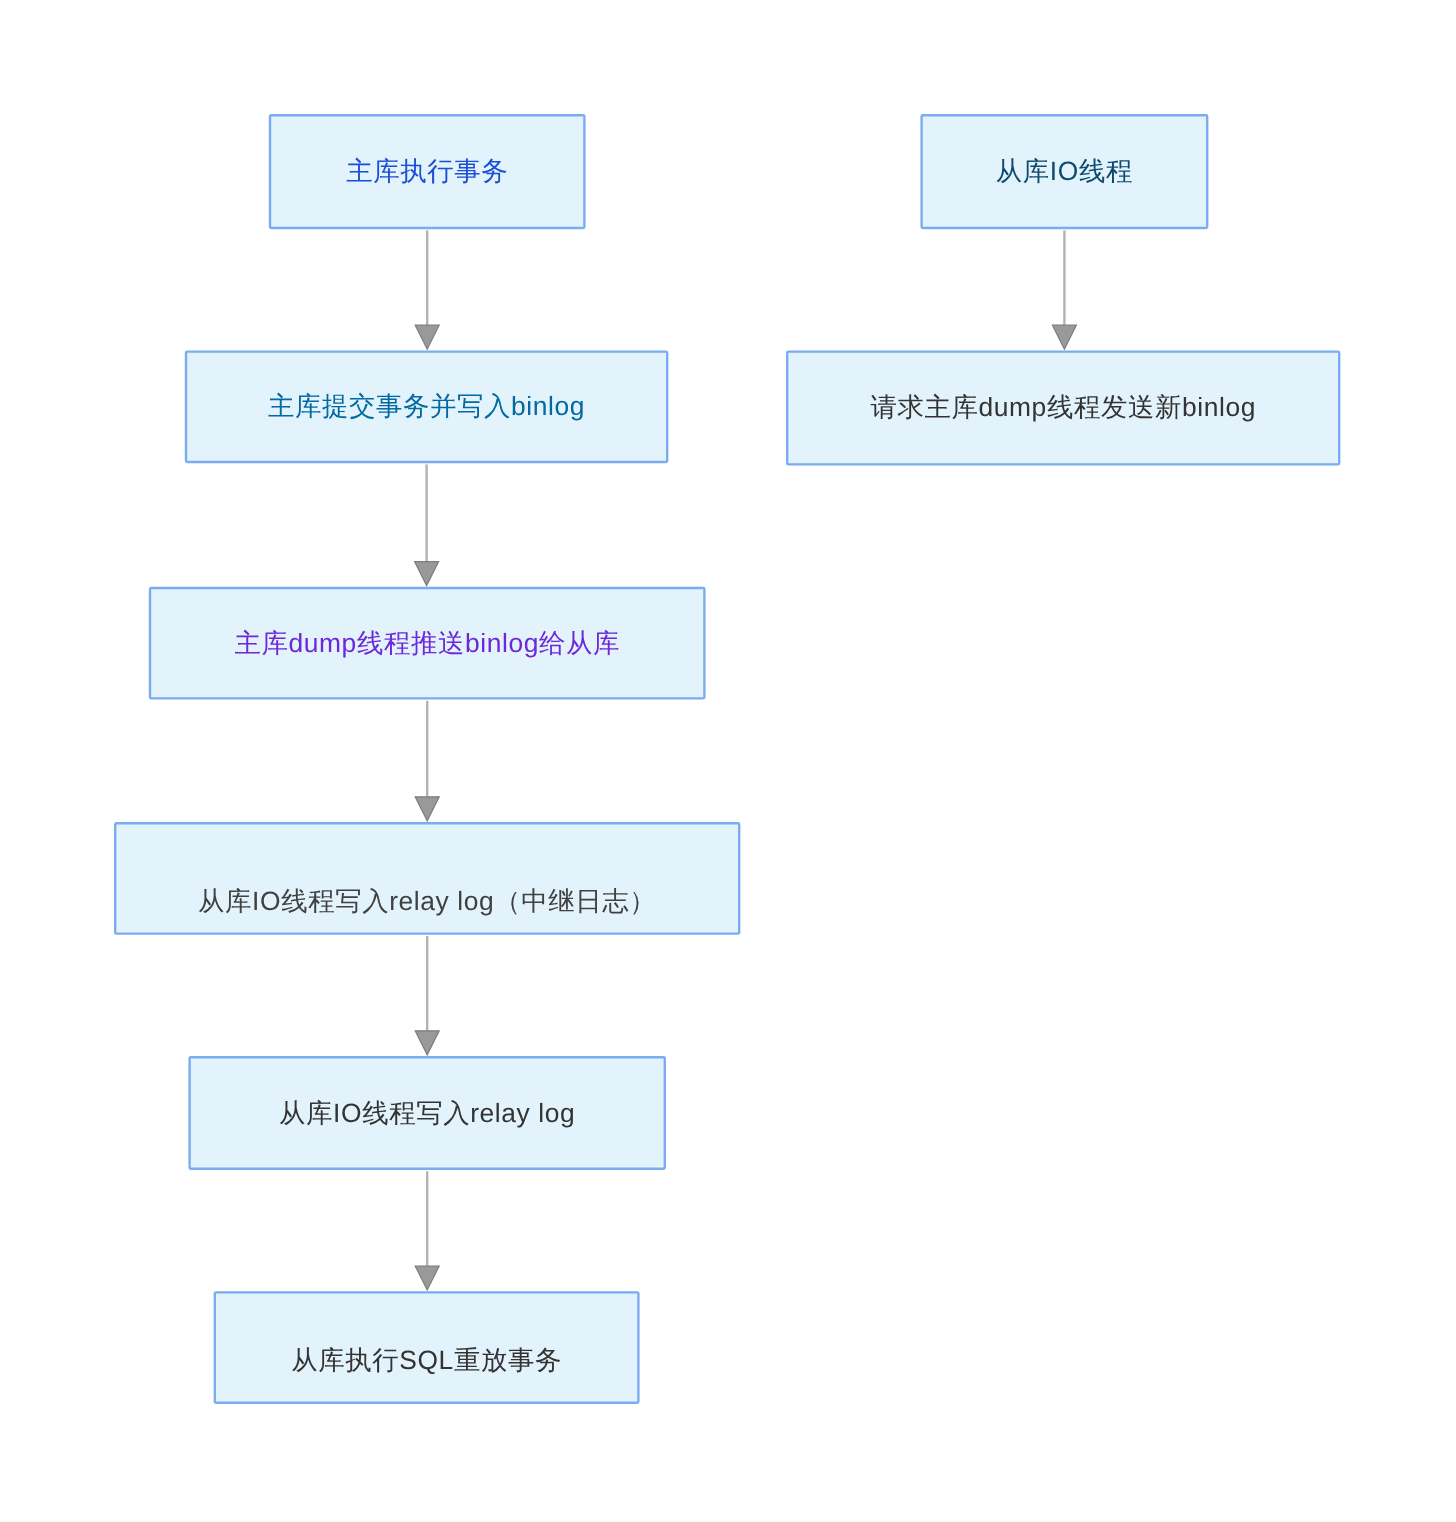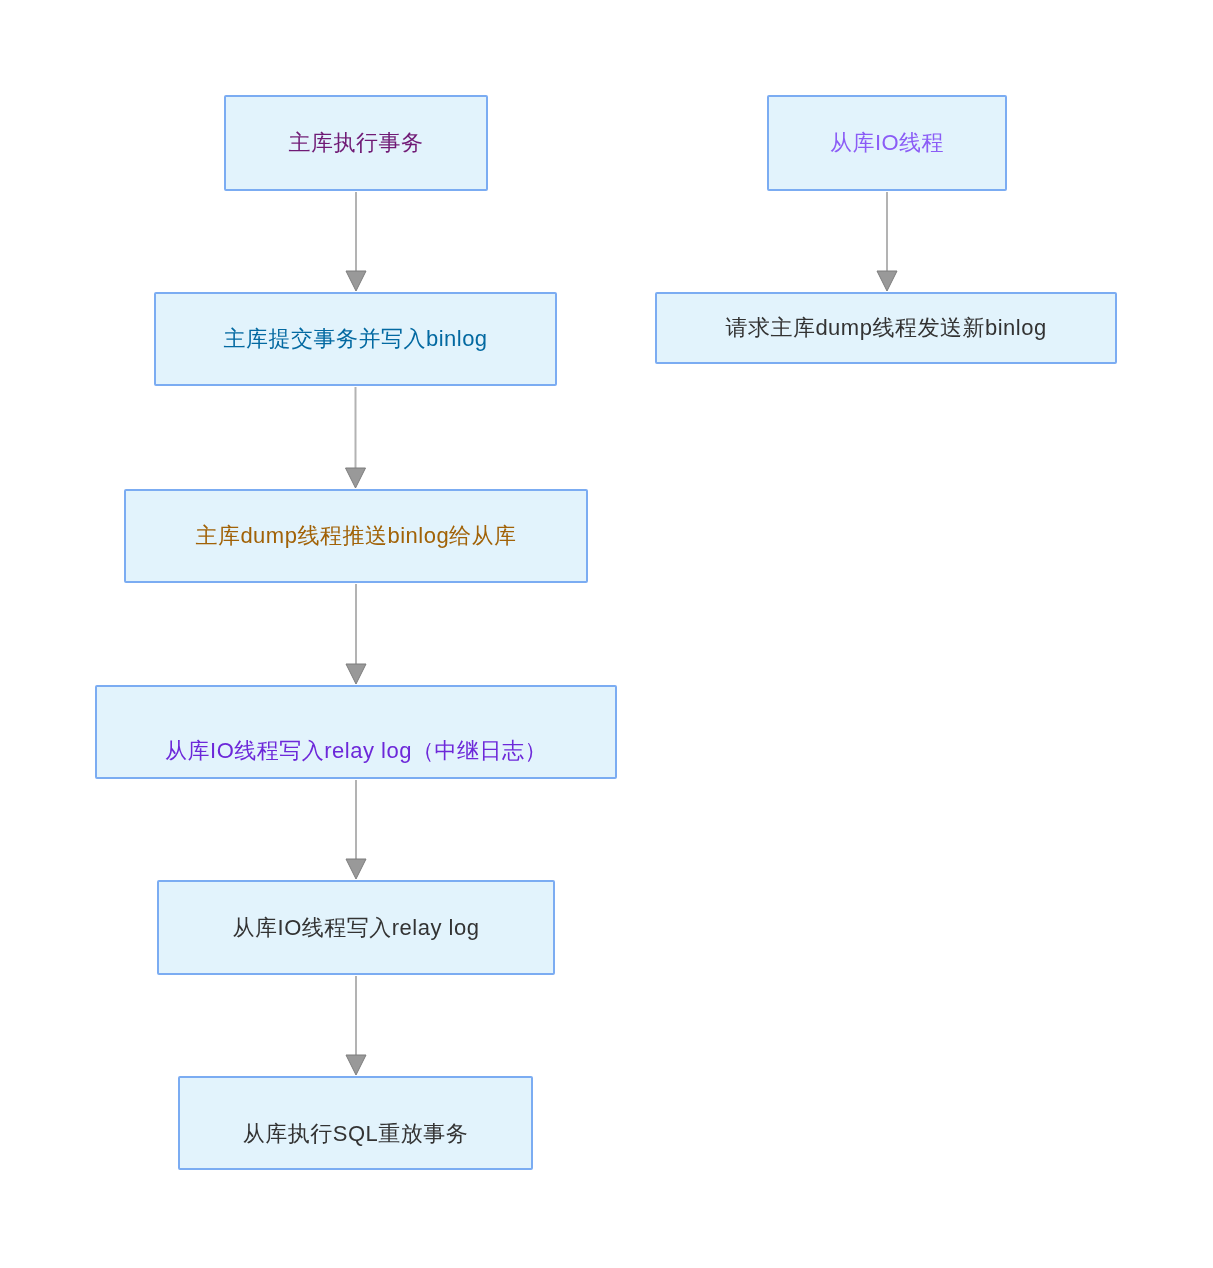--- a/index.html
+++ b/index.html
@@ -65,37 +65,37 @@
       <polygon points="346,664 366,664 356,684" class="edge-head" fill="#999999"></polygon>
       <line x1="356" y1="780" x2="356" y2="863" class="edge-line" stroke="#b3b3b3"></line>
       <polygon points="346,859 366,859 356,879" class="edge-head" fill="#999999"></polygon>
       <line x1="356" y1="976" x2="356" y2="1059" class="edge-line" stroke="#b3b3b3"></line>
       <polygon points="346,1055 366,1055 356,1075" class="edge-head" fill="#999999"></polygon>
       <line x1="887" y1="192" x2="887" y2="275" class="edge-line" stroke="#b3b3b3"></line>
       <polygon points="877,271 897,271 887,291" class="edge-head" fill="#999999"></polygon>
     </svg>
   <div id="nodes-layer">
       <div class="flow-node" style="left: 224px; top: 95px; width: 264px; height: 96px; background: rgb(226, 243, 252); border-color: rgb(123, 172, 242);">
-        <span class="flow-node-label" style="color: #701a75;">主库执行事务</span>
+        <span class="flow-node-label" style="color: #1d4ed8;">主库执行事务</span>
       </div>
       <div class="flow-node" style="left: 154px; top: 292px; width: 403px; height: 94px; background: rgb(226, 243, 252); border-color: rgb(123, 172, 242);">
         <span class="flow-node-label" style="color: #0369a1;">主库提交事务并写入binlog</span>
       </div>
       <div class="flow-node" style="left: 124px; top: 489px; width: 464px; height: 94px; background: rgb(226, 243, 252); border-color: rgb(123, 172, 242);">
-        <span class="flow-node-label" style="color: #a16207;">主库dump线程推送binlog给从库</span>
+        <span class="flow-node-label" style="color: #6d28d9;">主库dump线程推送binlog给从库</span>
       </div>
       <div class="flow-node" style="left: 95px; top: 685px; width: 522px; height: 94px; background: rgb(226, 243, 252); border-color: rgb(123, 172, 242);">
-        <span class="flow-node-label" style="color: #6d28d9; margin-top: 37px;">从库IO线程写入relay log（中继日志）</span>
+        <span class="flow-node-label" style="color: #404040; margin-top: 37px;">从库IO线程写入relay log（中继日志）</span>
       </div>
       <div class="flow-node" style="left: 157px; top: 880px; width: 398px; height: 95px; background: rgb(226, 243, 252); border-color: rgb(123, 172, 242);">
         <span class="flow-node-label" style="color: rgb(51, 51, 51);">从库IO线程写入relay log</span>
       </div>
       <div class="flow-node" style="left: 178px; top: 1076px; width: 355px; height: 94px; background: rgb(226, 243, 252); border-color: rgb(123, 172, 242);">
         <span class="flow-node-label" style="color: rgb(51, 51, 51); margin-top: 21px;">从库执行SQL重放事务</span>
       </div>
       <div class="flow-node" style="left: 767px; top: 95px; width: 240px; height: 96px; background: rgb(226, 243, 252); border-color: rgb(123, 172, 242);">
-        <span class="flow-node-label" style="color: #8b5cf6;">从库IO线程</span>
+        <span class="flow-node-label" style="color: #0c4a6e;">从库IO线程</span>
       </div>
-      <div class="flow-node" style="left: 655px; top: 292px; width: 462px; height: 72px; background: rgb(226, 243, 252); border-color: rgb(123, 172, 242);">
+      <div class="flow-node" style="left: 655px; top: 292px; width: 462px; height: 96px; background: rgb(226, 243, 252); border-color: rgb(123, 172, 242);">
         <span class="flow-node-label" style="color: rgb(51, 51, 51);">请求主库dump线程发送新binlog</span>
       </div>
     </div>
 </div>
 
 </body></html>

